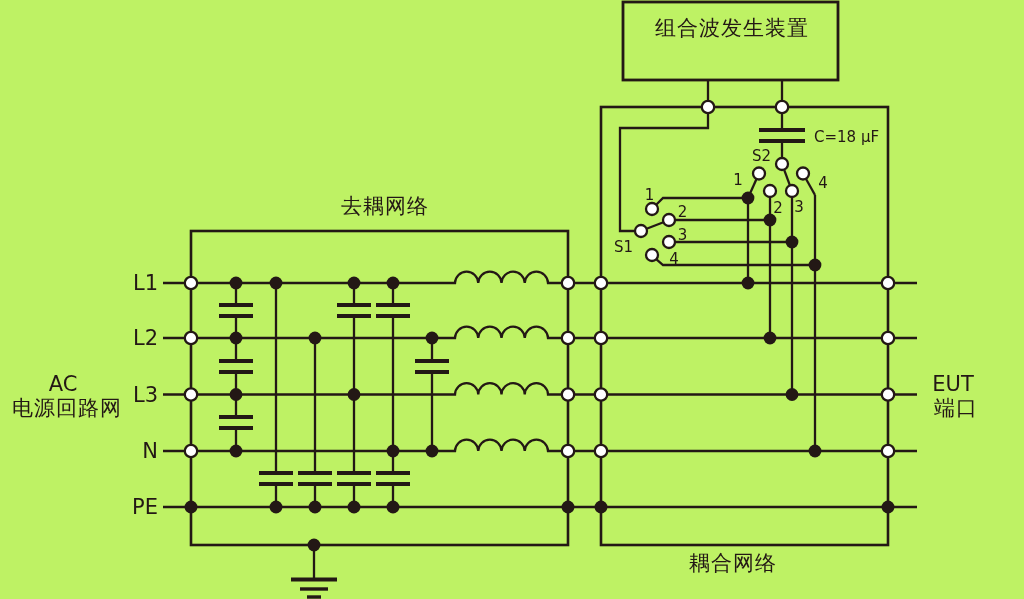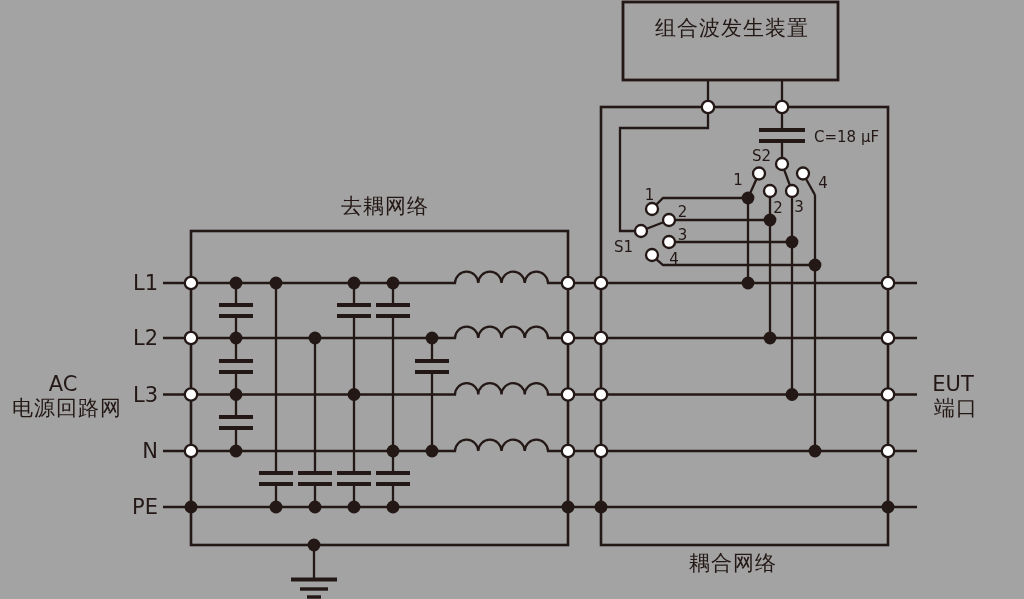--- a/index.html
+++ b/index.html
@@ -1,17 +1,17 @@
 <!DOCTYPE html>
 <html><head>
 <meta charset="utf-8">
 <style>
   html,body{margin:0;padding:0;background:#ffffff;}
   .stage{
-    position:relative;width:1024px;height:599px;background:#a3a3a3;overflow:hidden;
+    position:relative;width:1024px;height:599px;background:#bef264;overflow:hidden;
     font-family:"DejaVu Sans","Liberation Sans",sans-serif;
   }
   svg text{
     font-family:"DejaVu Sans","Liberation Sans",sans-serif;
     fill:#231815;
   }
   .t-cjk-lg{font-size:21px;letter-spacing:1px;}
   .t-latin{font-size:21px;}
   .t-small{font-size:15px;}
   .t-num{font-size:15px;}

